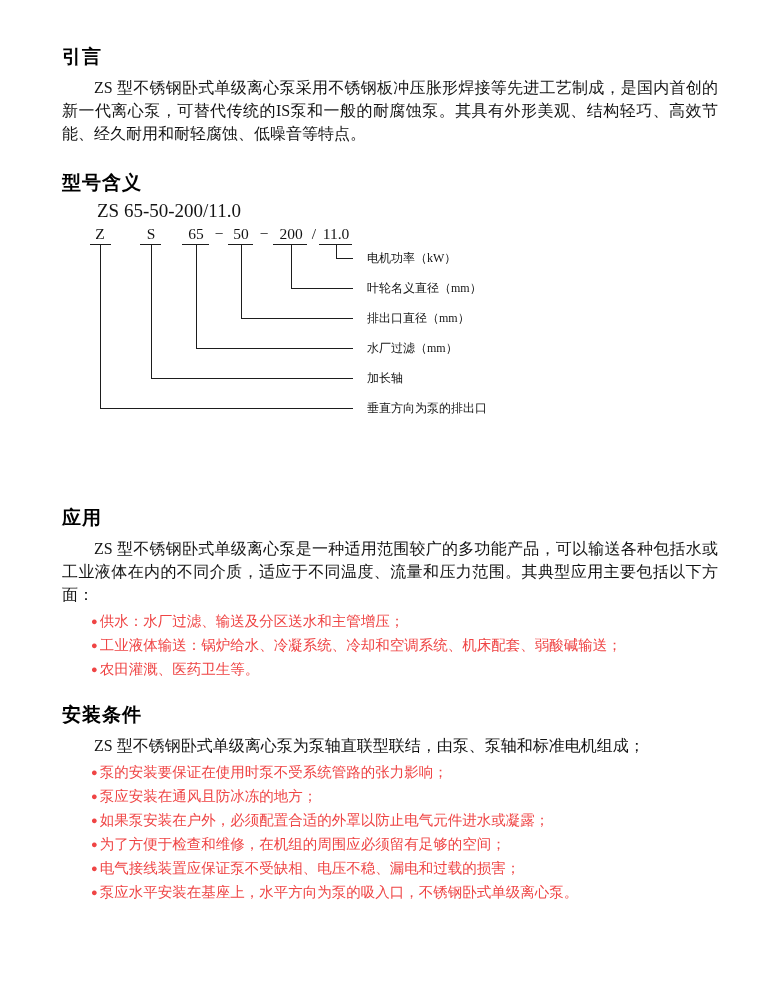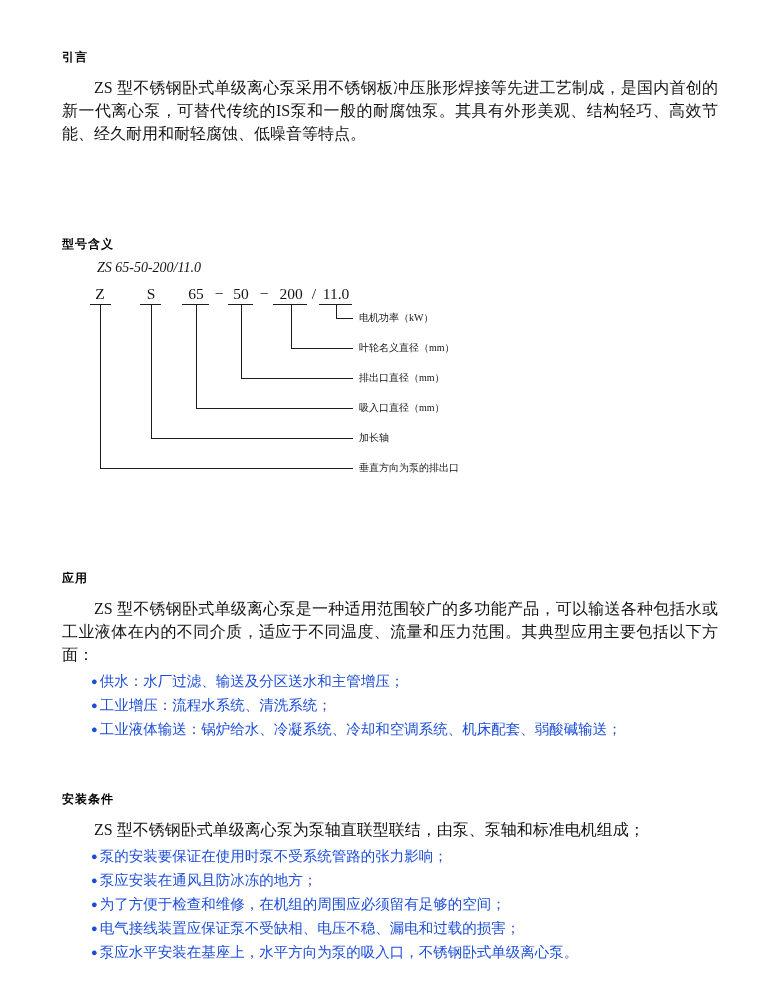--- a/index.html
+++ b/index.html
@@ -6,52 +6,52 @@
   body {
     width:780px; height:997px;
     background:#ffffff; color:#141414;
     font-family:"Liberation Serif","DejaVu Serif",serif;
     overflow:hidden;
   }
   .page { padding:46px 62px 0 62px; width:656px; }
 
   .sec-heading {
     font-family:"Liberation Sans","DejaVu Sans",sans-serif;
-    font-weight:bold; font-size:12px; line-height:22px;
+    font-weight:bold; font-size:19px; line-height:22px;
     color:#000; letter-spacing:1px; margin:0;
   }
   .para {
     font-size:16px; line-height:23px; margin:8px 0 0 0;
     text-indent:2em; text-align:justify; color:#141414;
   }
   .bullets { margin-top:3px; }
   .bullet {
     font-size:14.5px; line-height:24px; margin:0;
-    padding-left:2em; color:#1d4ed8;
+    padding-left:2em; color:#ef4444;
   }
   .bullet .dot { font-size:11px; vertical-align:1px; margin-right:2px; }
 
   
   .diagram { position:relative; height:216px; margin-top:4px; }
-  .dg-example { position:absolute; left:35px; top:1px; font-size:14px;font-style:italic; }
+  .dg-example { position:absolute; left:35px; top:1px; font-size:19px; }
   .dg-token {
     position:absolute; top:26px; transform:translateX(-50%);
     font-size:15.5px; white-space:nowrap;
   }
   .dg-underline { position:absolute; top:45px; height:1px; background:#1d1d1d; }
   .dg-vline { position:absolute; width:1px; background:#1d1d1d; top:46px; }
   .dg-hline { position:absolute; height:1px; background:#1d1d1d; }
   .dg-label {
-    position:absolute; left:297px; font-size:10px;
+    position:absolute; left:305px; font-size:12px;
     line-height:18px; white-space:nowrap; transform:translateY(-50%);
   }
 
-  .gap-model   { margin-top:88px; }
+  .gap-model   { margin-top:28px;font-family:Liberation Mono, monospace; }
   .gap-app     { margin-top:92px; }
-  .gap-install { margin-top:47px; }
+  .gap-install { margin-top:23px; }
 </style>
 </head>
 <body>
 
 <div class="page">
 
   <h2 class="sec-heading">引言</h2>
   <p class="para">ZS 型不锈钢卧式单级离心泵采用不锈钢板冲压胀形焊接等先进工艺制成，是国内首创的新一代离心泵，可替代传统的IS泵和一般的耐腐蚀泵。其具有外形美观、结构轻巧、高效节能、经久耐用和耐轻腐蚀、低噪音等特点。</p>
 
   <h2 class="sec-heading gap-model">型号含义</h2>
@@ -85,36 +85,37 @@
     <div class="dg-hline" style="top:59px;  left:274px; width:17px"></div>
     <div class="dg-hline" style="top:89px;  left:229px; width:62px"></div>
     <div class="dg-hline" style="top:119px; left:179px; width:112px"></div>
     <div class="dg-hline" style="top:149px; left:134px; width:157px"></div>
     <div class="dg-hline" style="top:179px; left:89px;  width:202px"></div>
     <div class="dg-hline" style="top:209px; left:38px;  width:253px"></div>
 
     <div class="dg-label" style="top:59px">电机功率（kW）</div>
     <div class="dg-label" style="top:89px">叶轮名义直径（mm）</div>
     <div class="dg-label" style="top:119px">排出口直径（mm）</div>
-    <div class="dg-label" style="top:149px">吸入口直径（mm）</div>
+    <div class="dg-label" style="top:149px">水厂过滤（mm）</div>
     <div class="dg-label" style="top:179px">加长轴</div>
     <div class="dg-label" style="top:209px">垂直方向为泵的排出口</div>
   </div>
 
   <h2 class="sec-heading gap-app">应用</h2>
   <p class="para">ZS 型不锈钢卧式单级离心泵是一种适用范围较广的多功能产品，可以输送各种包括水或工业液体在内的不同介质，适应于不同温度、流量和压力范围。其典型应用主要包括以下方面：</p>
   <div class="bullets">
     <div class="bullet"><span class="dot">●</span><span>供水：水厂过滤、输送及分区送水和主管增压；</span></div>
-    <div class="bullet"><span class="dot">●</span><span>工业增压：流程水系统、清洗系统；</span></div>
     <div class="bullet"><span class="dot">●</span><span>工业液体输送：锅炉给水、冷凝系统、冷却和空调系统、机床配套、弱酸碱输送；</span></div>
+    <div class="bullet"><span class="dot">●</span><span>农田灌溉、医药卫生等。</span></div>
   </div>
 
   <h2 class="sec-heading gap-install">安装条件</h2>
   <p class="para">ZS 型不锈钢卧式单级离心泵为泵轴直联型联结，由泵、泵轴和标准电机组成；</p>
   <div class="bullets">
     <div class="bullet"><span class="dot">●</span><span>泵的安装要保证在使用时泵不受系统管路的张力影响；</span></div>
     <div class="bullet"><span class="dot">●</span><span>泵应安装在通风且防冰冻的地方；</span></div>
+    <div class="bullet"><span class="dot">●</span><span>如果泵安装在户外，必须配置合适的外罩以防止电气元件进水或凝露；</span></div>
     <div class="bullet"><span class="dot">●</span><span>为了方便于检查和维修，在机组的周围应必须留有足够的空间；</span></div>
     <div class="bullet"><span class="dot">●</span><span>电气接线装置应保证泵不受缺相、电压不稳、漏电和过载的损害；</span></div>
     <div class="bullet"><span class="dot">●</span><span>泵应水平安装在基座上，水平方向为泵的吸入口，不锈钢卧式单级离心泵。</span></div>
   </div>
 
 </div>
 
 </body></html>

